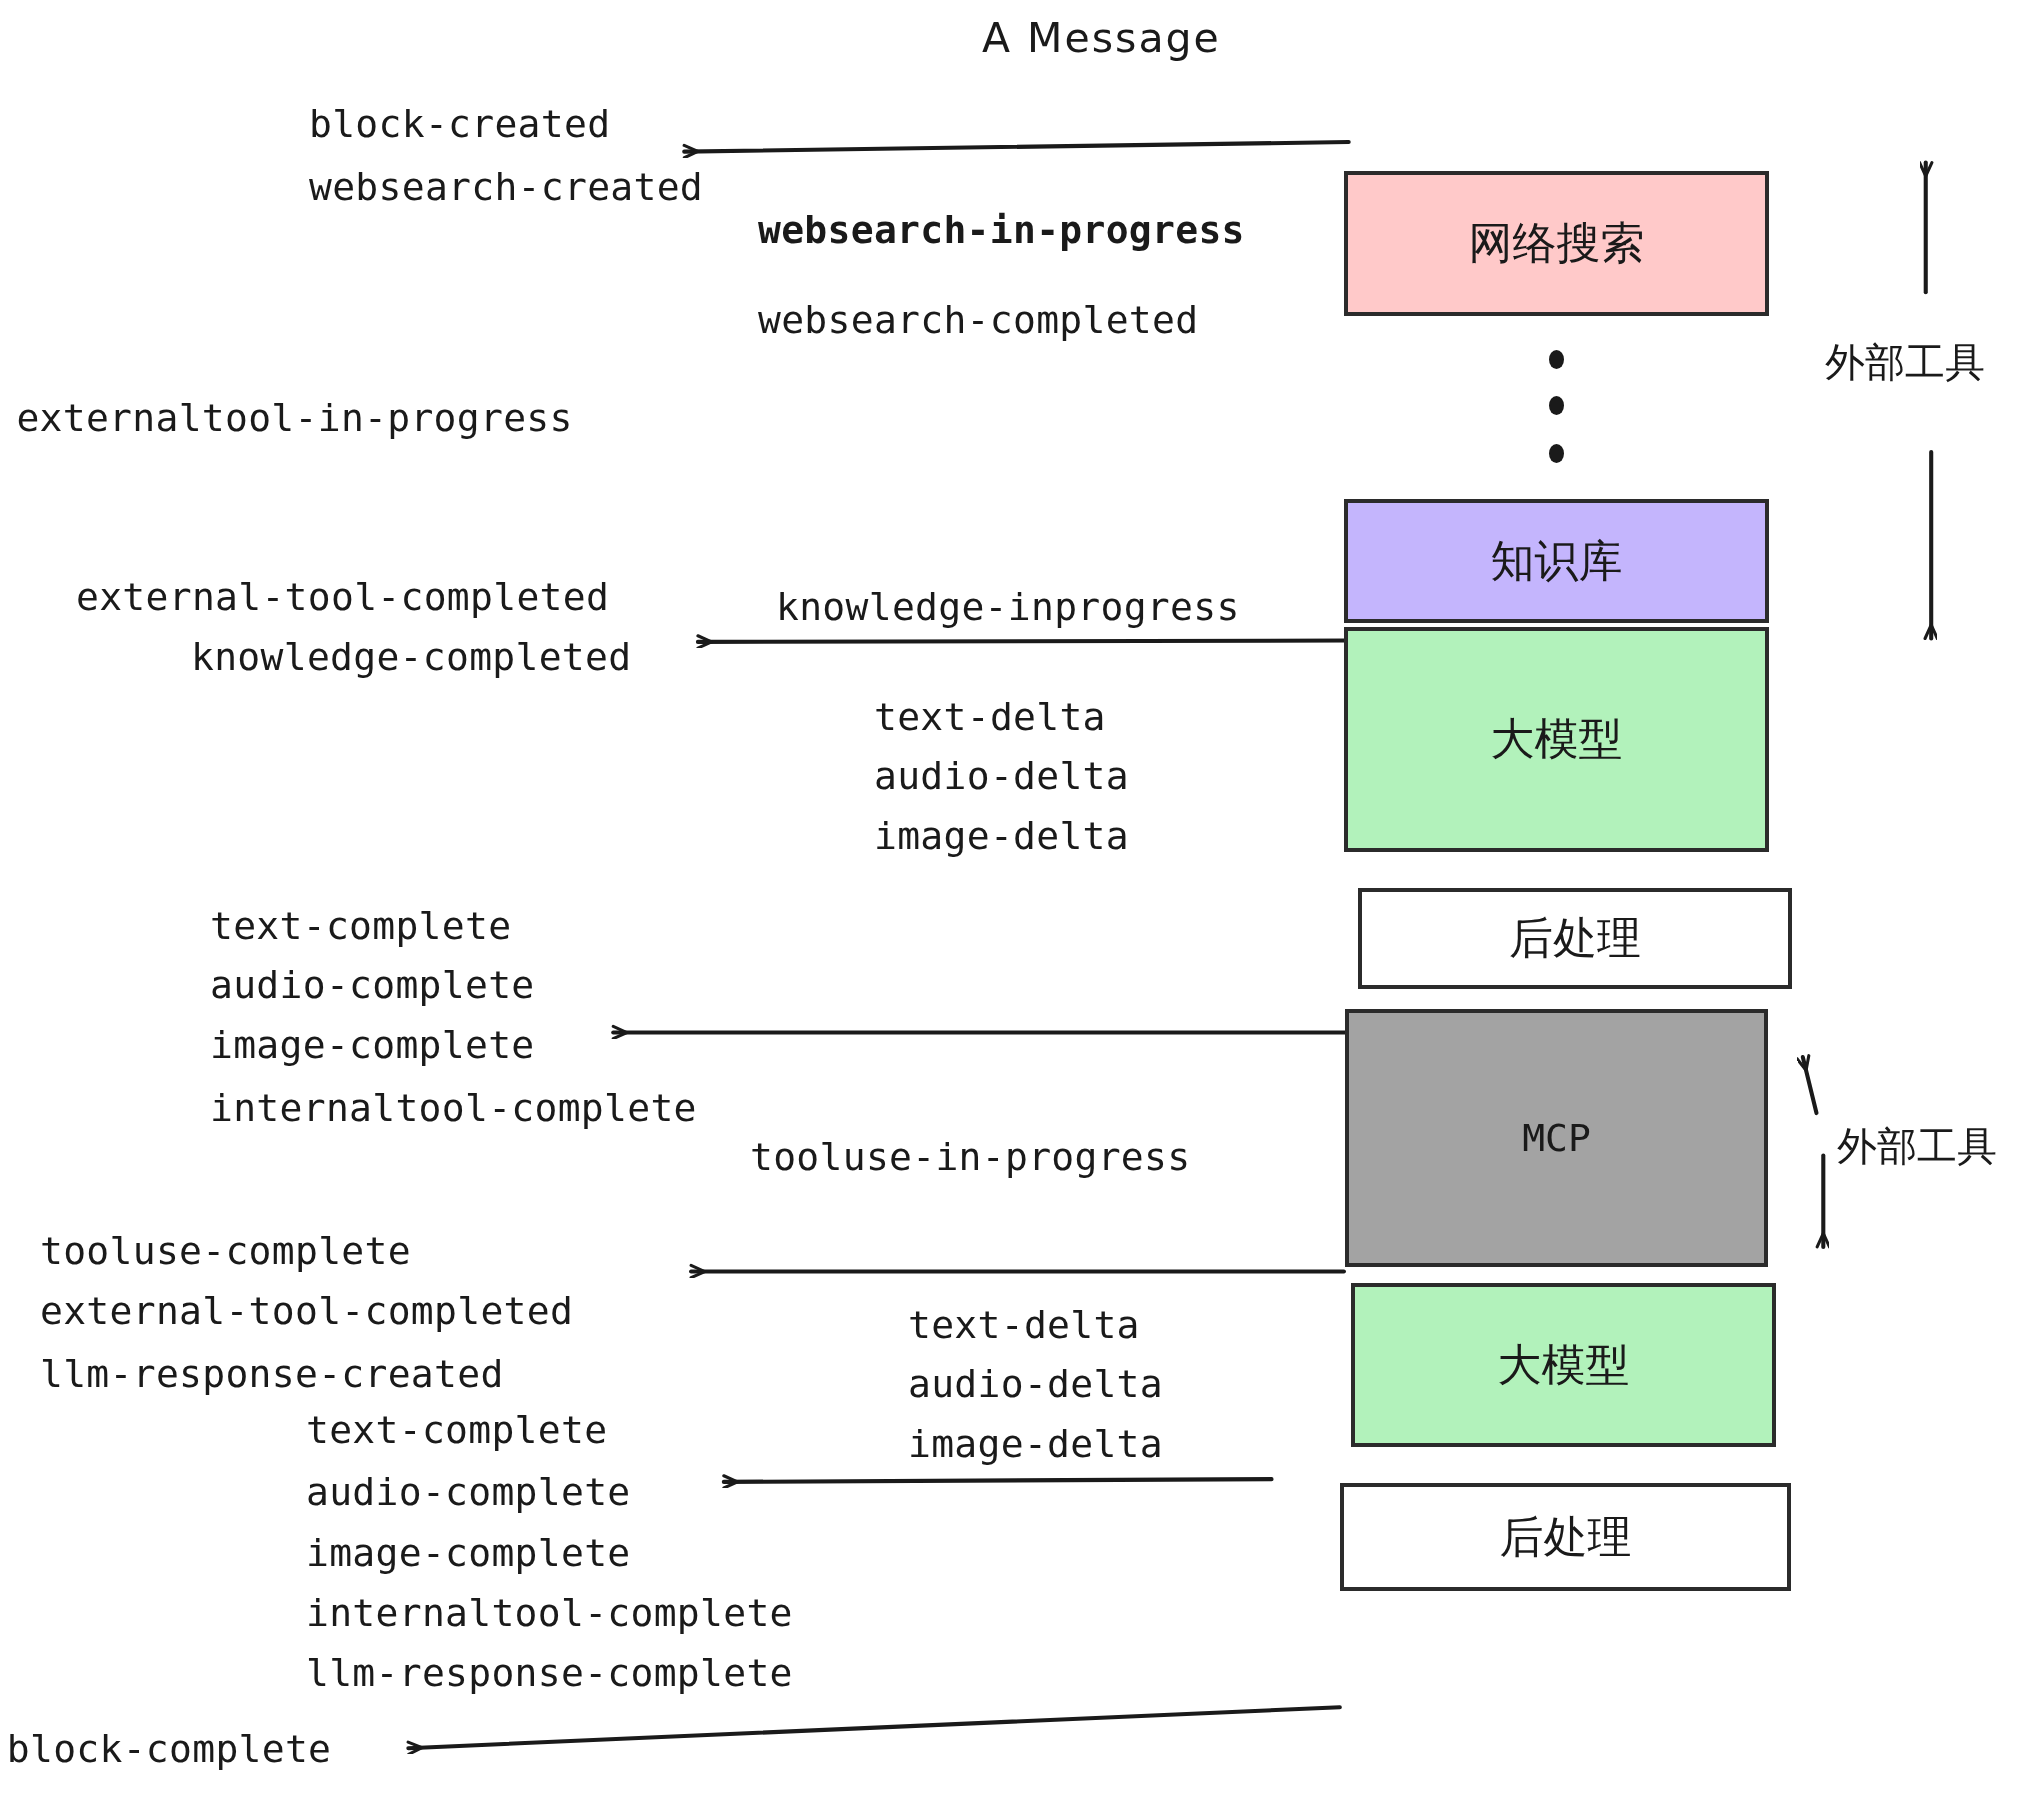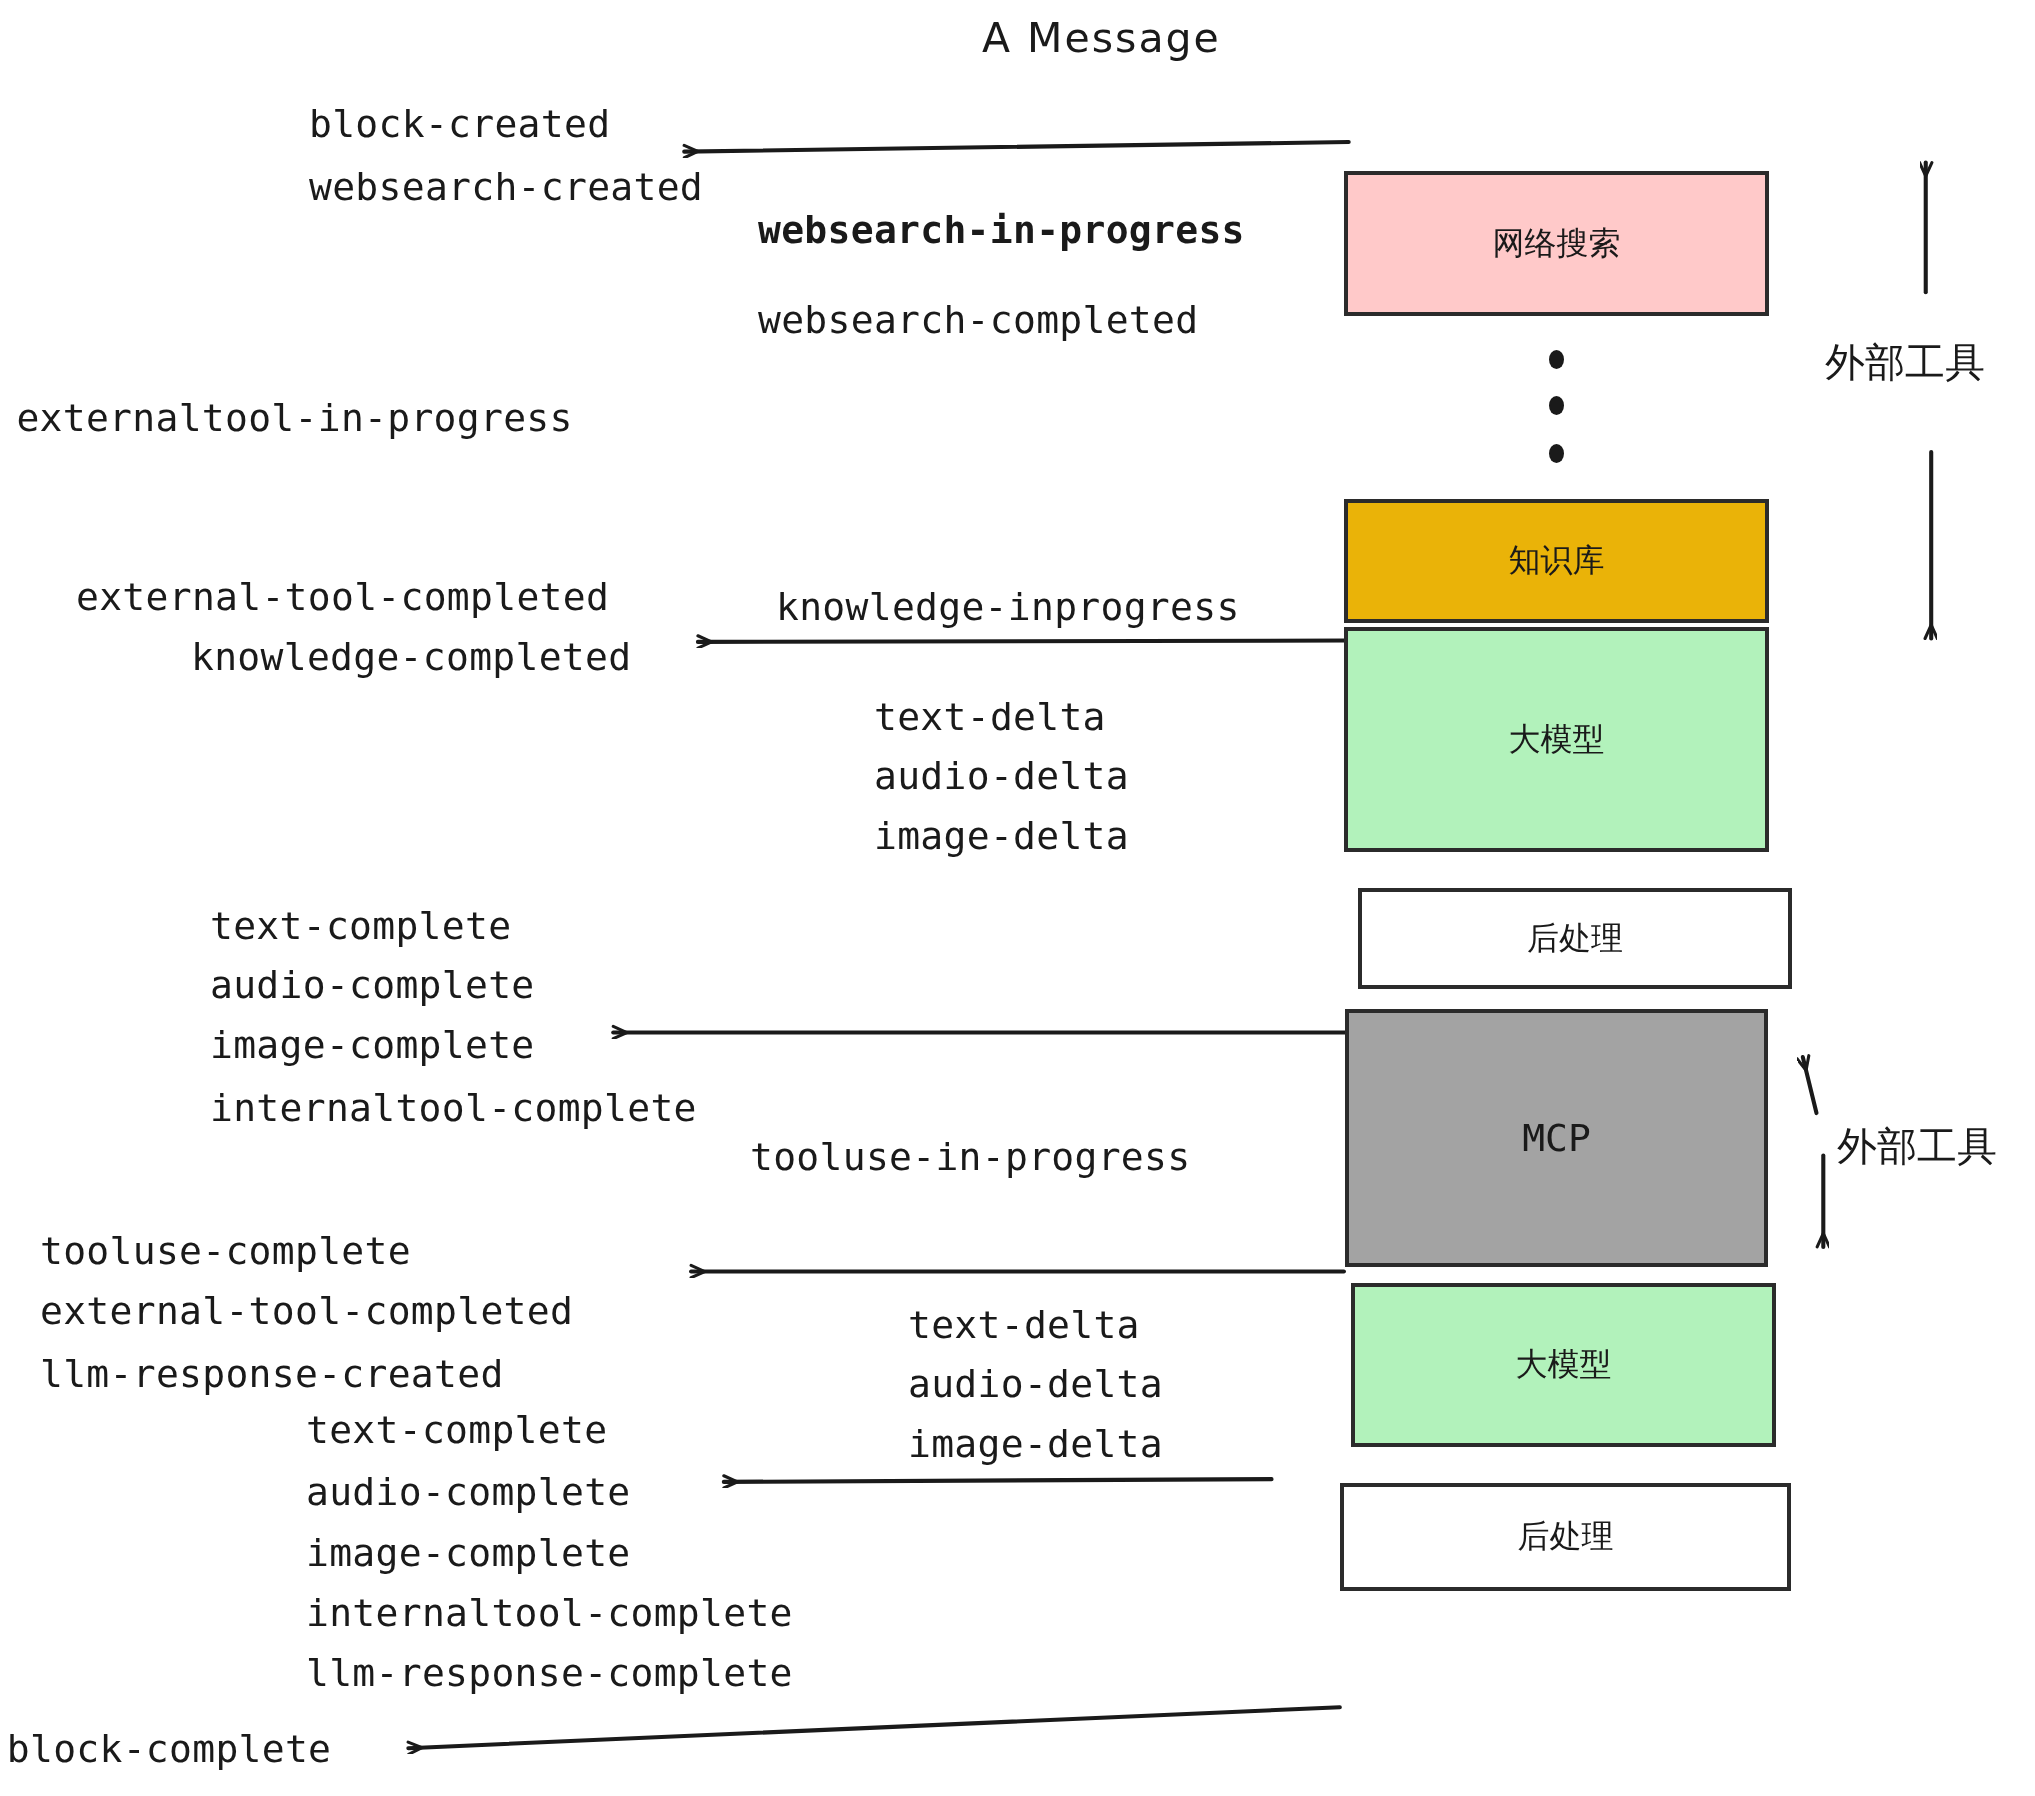--- a/index.html
+++ b/index.html
@@ -6,21 +6,21 @@
   body{width:2035px;height:1796px;overflow:hidden;
        font-family:"DejaVu Sans Mono", monospace;}
   #stage{position:relative;width:2035px;height:1444px;background:#fff;}
   svg.layer{position:absolute;left:0;top:0;width:2035px;height:1796px;overflow:visible;}
   .evt{position:absolute;white-space:nowrap;font-family:"DejaVu Sans Mono","Liberation Mono",monospace;
        font-size:38px;color:#1a1a1a;letter-spacing:0.3px;}
   .title{position:absolute;white-space:nowrap;font-family:"DejaVu Sans","Liberation Sans",sans-serif;
        font-size:41px;color:#1a1a1a;letter-spacing:2px;}
   .boxlabel{position:absolute;display:flex;align-items:center;justify-content:center;
        box-sizing:border-box;border:4.8px solid #2b2b2b;
-       font-family:Liberation Serif, serif;font-size:32px;color:#1a1a1a;}
+       font-family:Liberation Serif, serif;font-size:44px;color:#1a1a1a;}
   .boxlabel.mono{font-family:"DejaVu Sans Mono","Liberation Mono",monospace;font-size:38px;}
   .sidelabel{position:absolute;white-space:nowrap;
        font-family:"DejaVu Sans","Liberation Sans",sans-serif;font-size:40px;color:#1a1a1a;}
   .dot{position:absolute;width:15px;height:19px;border-radius:50%;background:#1a1a1a;}
 </style>
 </head>
 <body>
 
 <div id="stage">
 
@@ -41,21 +41,21 @@
         <line x1="2828" y1="662" x2="2828" y2="935" marker-end="url(#ah)"></line>
         <line x1="2660" y1="1630" x2="2640" y2="1548" marker-end="url(#ah)"></line>
         <line x1="2670" y1="1692" x2="2670" y2="1826" marker-end="url(#ah)"></line>
       </g>
   </svg>
 
   <div class="title" style="left:982px;top:13.7px;">A Message</div>
 
   <div id="box-host">
       <div class="boxlabel" style="left: 1344px; top: 171px; width: 425px; height: 145px; background: rgb(255, 201, 201);">网络搜索</div>
-      <div class="boxlabel" style="left: 1344px; top: 499px; width: 425px; height: 124px; background: #eab308;">知识库</div>
+      <div class="boxlabel" style="left: 1344px; top: 499px; width: 425px; height: 124px; background: #c4b5fd;">知识库</div>
       <div class="boxlabel" style="left: 1344px; top: 627px; width: 425px; height: 225px; background: rgb(178, 242, 187);">大模型</div>
       <div class="boxlabel" style="left: 1358px; top: 888px; width: 434px; height: 101px; background: rgb(255, 255, 255);">后处理</div>
       <div class="boxlabel mono" style="left: 1345px; top: 1009px; width: 423px; height: 258px; background: #a3a3a3;">MCP</div>
       <div class="boxlabel" style="left: 1351px; top: 1283px; width: 425px; height: 164px; background: rgb(178, 242, 187);">大模型</div>
       <div class="boxlabel" style="left: 1340px; top: 1483px; width: 451px; height: 108px; background: rgb(255, 255, 255);">后处理</div>
     </div>
 
   <div id="event-host">
       <div class="evt" style="left: 309px; top: 102px;">block-created</div>
       <div class="evt" style="left: 309px; top: 165px;">websearch-created</div>

